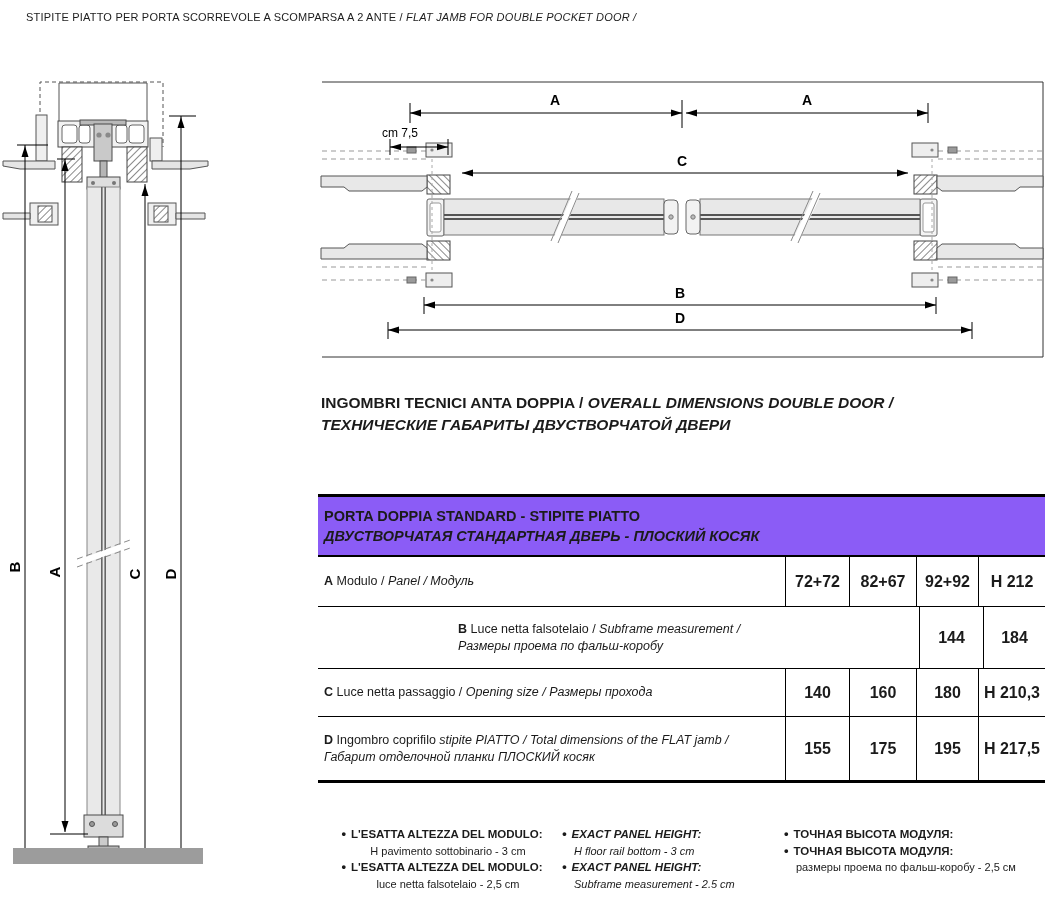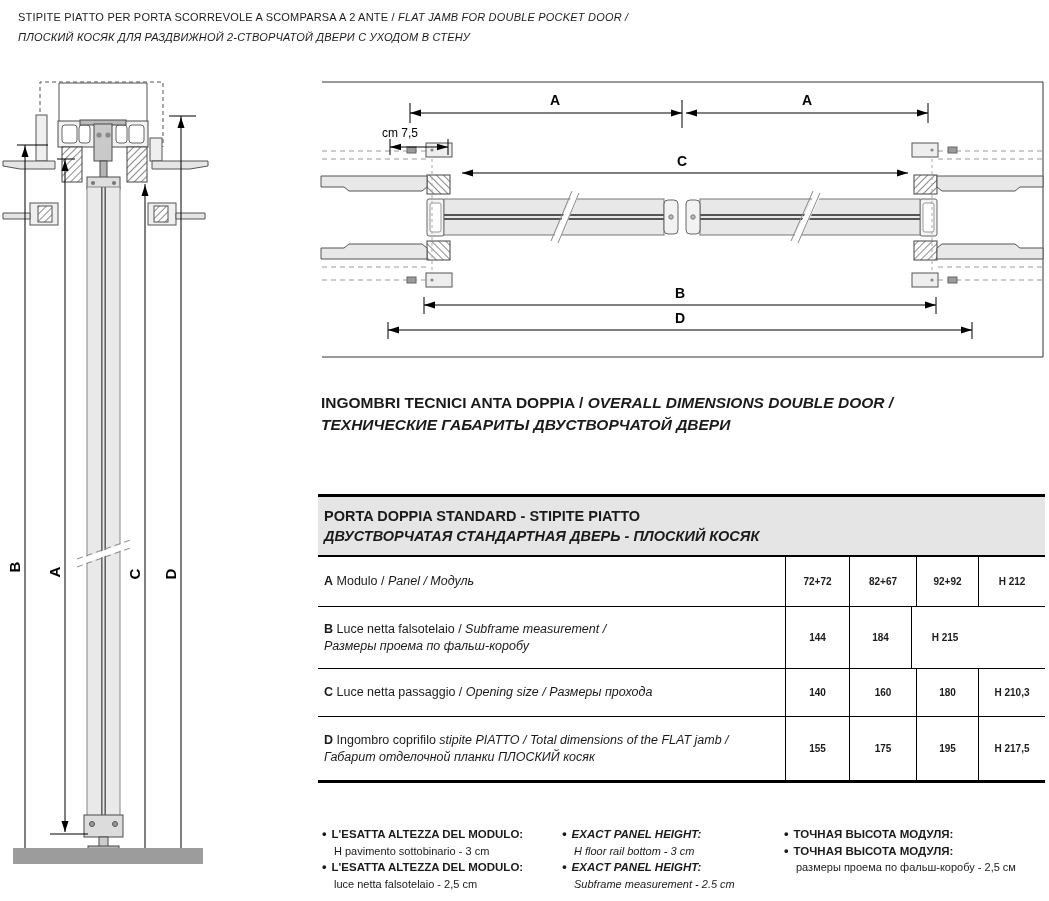--- a/index.html
+++ b/index.html
@@ -2,61 +2,60 @@
 <html><head>
 <meta charset="utf-8">
 <style>
   html,body{margin:0;padding:0;}
   body{
     width:1049px;height:901px;position:relative;background:#fff;overflow:hidden;
     font-family:"Liberation Sans","DejaVu Sans",sans-serif;color:#1b1b1b;
   }
   .abs{position:absolute;}
   
-  #top-header{left:18px;top:7px;font-size:11px;line-height:20px;letter-spacing:.2px;color:#1c1c1c;}
+  #top-header{left:26px;top:7px;font-size:11px;line-height:20px;letter-spacing:.2px;color:#1c1c1c;}
   .ital{font-style:italic;}
   
   #heading{left:321px;top:392px;font-size:15.5px;font-weight:bold;line-height:22px;}
   
   #spec-table{left:318px;top:494px;width:727px;}
   .thead{
-    box-sizing:border-box;background:#e5e5e5;border-top:3px solid #000;border-bottom:2px solid #000;
+    box-sizing:border-box;background:#8b5cf6;border-top:3px solid #000;border-bottom:2px solid #000;
     padding:9px 24px 9px 6px;font-size:14.5px;font-weight:bold;line-height:20px;
   }
-  .trow{display:flex;border-bottom:1px solid #000;box-sizing:border-box;}
+  .trow{display:flex;border-bottom:1px solid #000;box-sizing:border-box;justify-content:flex-end;}
   .trow.last{border-bottom:3px solid #000;}
   .tlabel{
     box-sizing:border-box;width:467px;padding:4px 8px 4px 6px;font-size:12.5px;line-height:17px;
     display:flex;flex-direction:column;justify-content:center;
   }
   .tval{
     box-sizing:border-box;border-left:1px solid #000;display:flex;align-items:center;justify-content:center;
-    font-weight:bold;font-size:10px;
+    font-weight:bold;font-size:16px;
   }
   .v1{width:64px}.v2{width:67px}.v3{width:62px}.v4{width:67px}
   .rA{height:50px}.rB{height:62px}.rC{height:48px}.rD{height:66px}
   
   #footnotes{left:322px;top:826px;width:724px;display:flex;font-size:11px;line-height:16.5px;}
-  .fcol1{width:240px;}
+  .fcol1{width:240px;text-align:center;}
   .fcol2{width:222px;font-style:italic;}
   .fcol3{width:262px;}
   .ftitle{font-weight:bold;font-size:11.5px;}
   .ftitle .bullet::before{content:"\2022";margin-right:5px;font-size:13px;}
   .ftext{padding-left:12px;}
   svg text{font-family:"Liberation Sans","DejaVu Sans",sans-serif;}
   .dimletter{font-size:15px;font-weight:bold;fill:#000;}
   .dimletter-sm{font-size:14px;font-weight:bold;fill:#000;}
   .cmlabel{font-size:12px;fill:#000;}
 </style>
 </head>
 <body>
 
 <div class="abs" id="top-header">
   <div><span>STIPITE PIATTO PER PORTA SCORREVOLE A SCOMPARSA A 2 ANTE / </span><span class="ital">FLAT JAMB FOR DOUBLE POCKET DOOR /</span></div>
-  <div class="ital">ПЛОСКИЙ КОСЯК ДЛЯ РАЗДВИЖНОЙ 2-СТВОРЧАТОЙ ДВЕРИ С УХОДОМ В СТЕНУ</div>
 </div>
 
 <svg class="abs" style="left:0;top:75px;" width="230" height="812" viewBox="0 0 230 812">
   <defs>
     <pattern id="h1" patternUnits="userSpaceOnUse" width="5" height="5" patternTransform="rotate(45)">
       <rect width="5" height="5" fill="#ffffff"></rect>
       <line x1="0" y1="0" x2="0" y2="5" stroke="#4a4a4a" stroke-width="1.3"></line>
     </pattern>
   </defs>
 
@@ -255,21 +254,20 @@
     <div class="tval v4">H 212</div>
   </div>
 
   <div class="trow rB">
     <div class="tlabel">
       <div><b>B</b> <span>Luce netta falsotelaio / </span><span class="ital">Subframe measurement /</span></div>
       <div class="ital">Размеры проема по фальш-коробу</div>
     </div>
     <div class="tval v1">144</div>
     <div class="tval v3">184</div>
-    <div class="tval v4">H 215</div>
   </div>
 
   <div class="trow rC">
     <div class="tlabel">
       <div><b>C</b> <span>Luce netta passaggio / </span><span class="ital">Opening size / Размеры прохода</span></div>
     </div>
     <div class="tval v1">140</div>
     <div class="tval v2">160</div>
     <div class="tval v3">180</div>
     <div class="tval v4">H 210,3</div>

